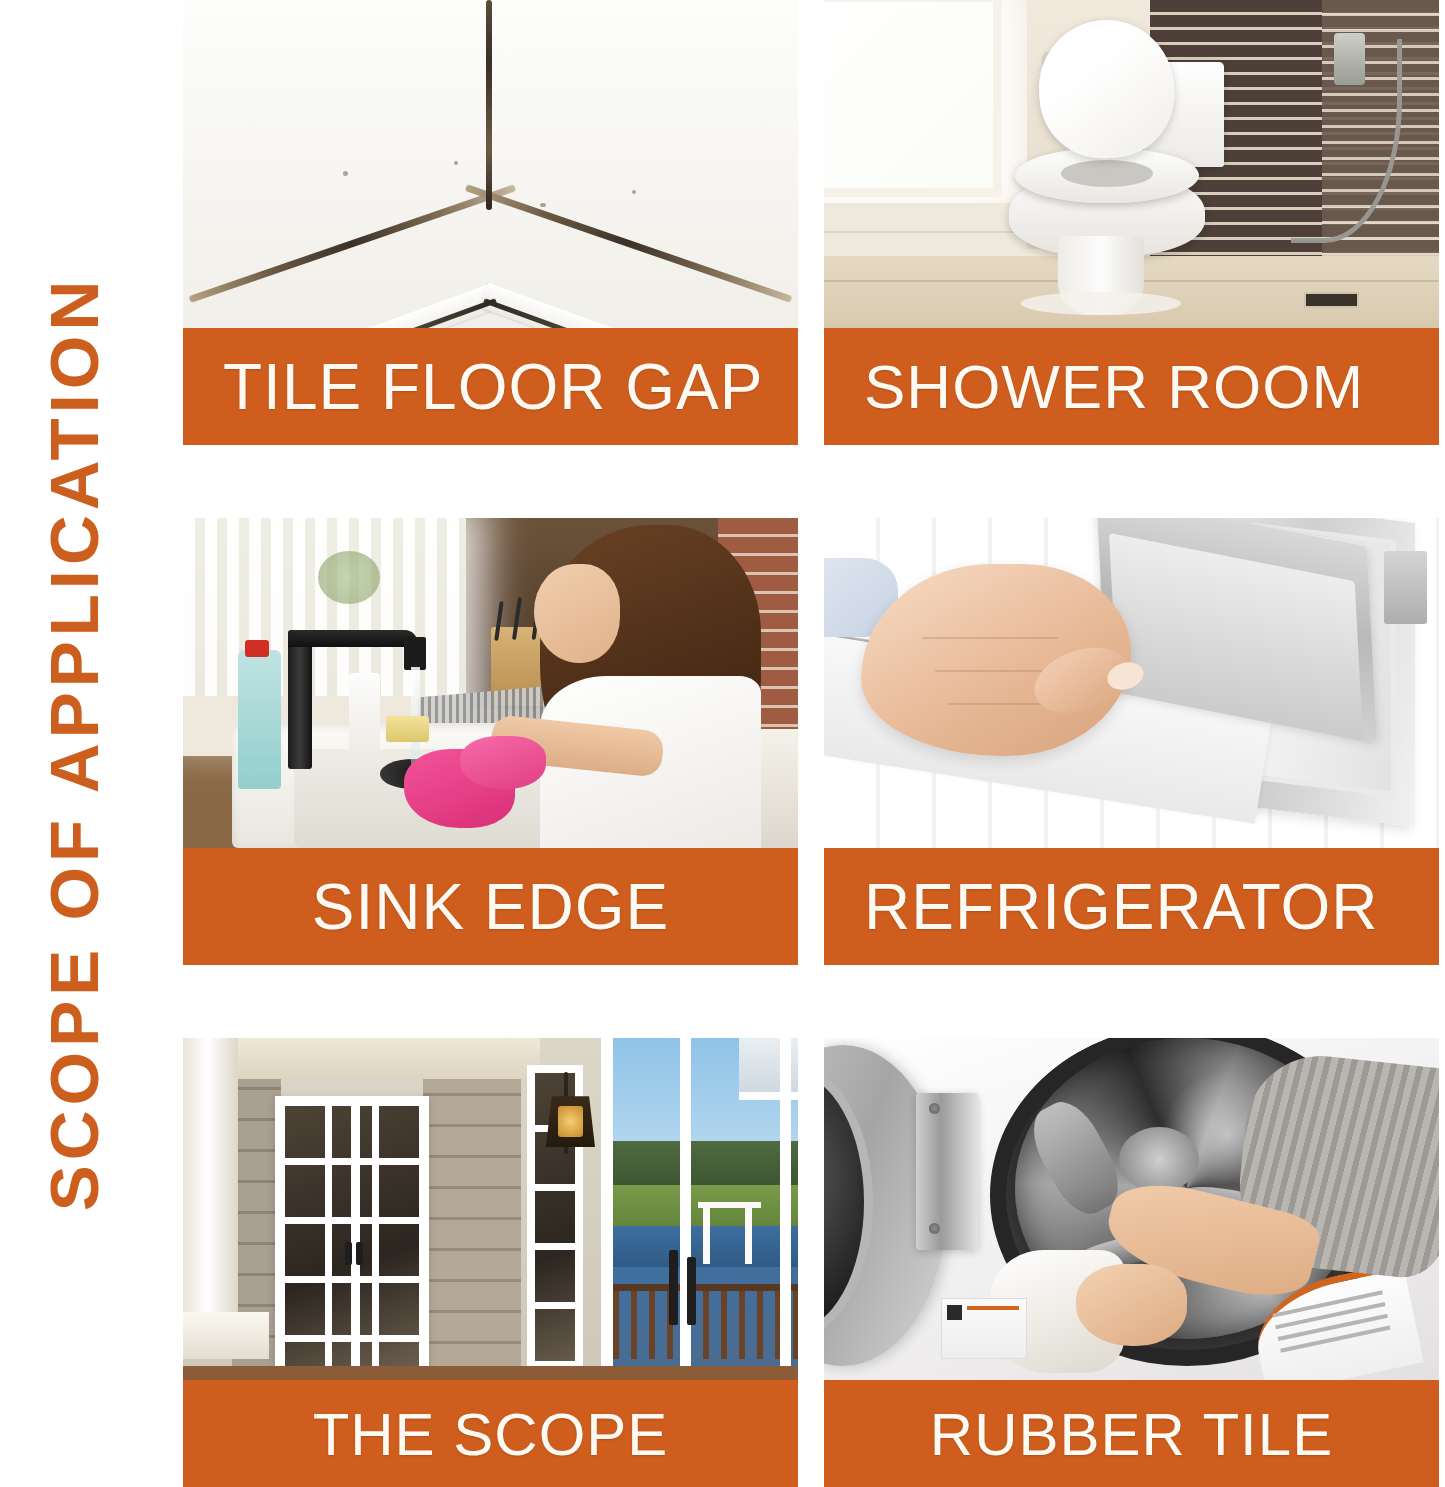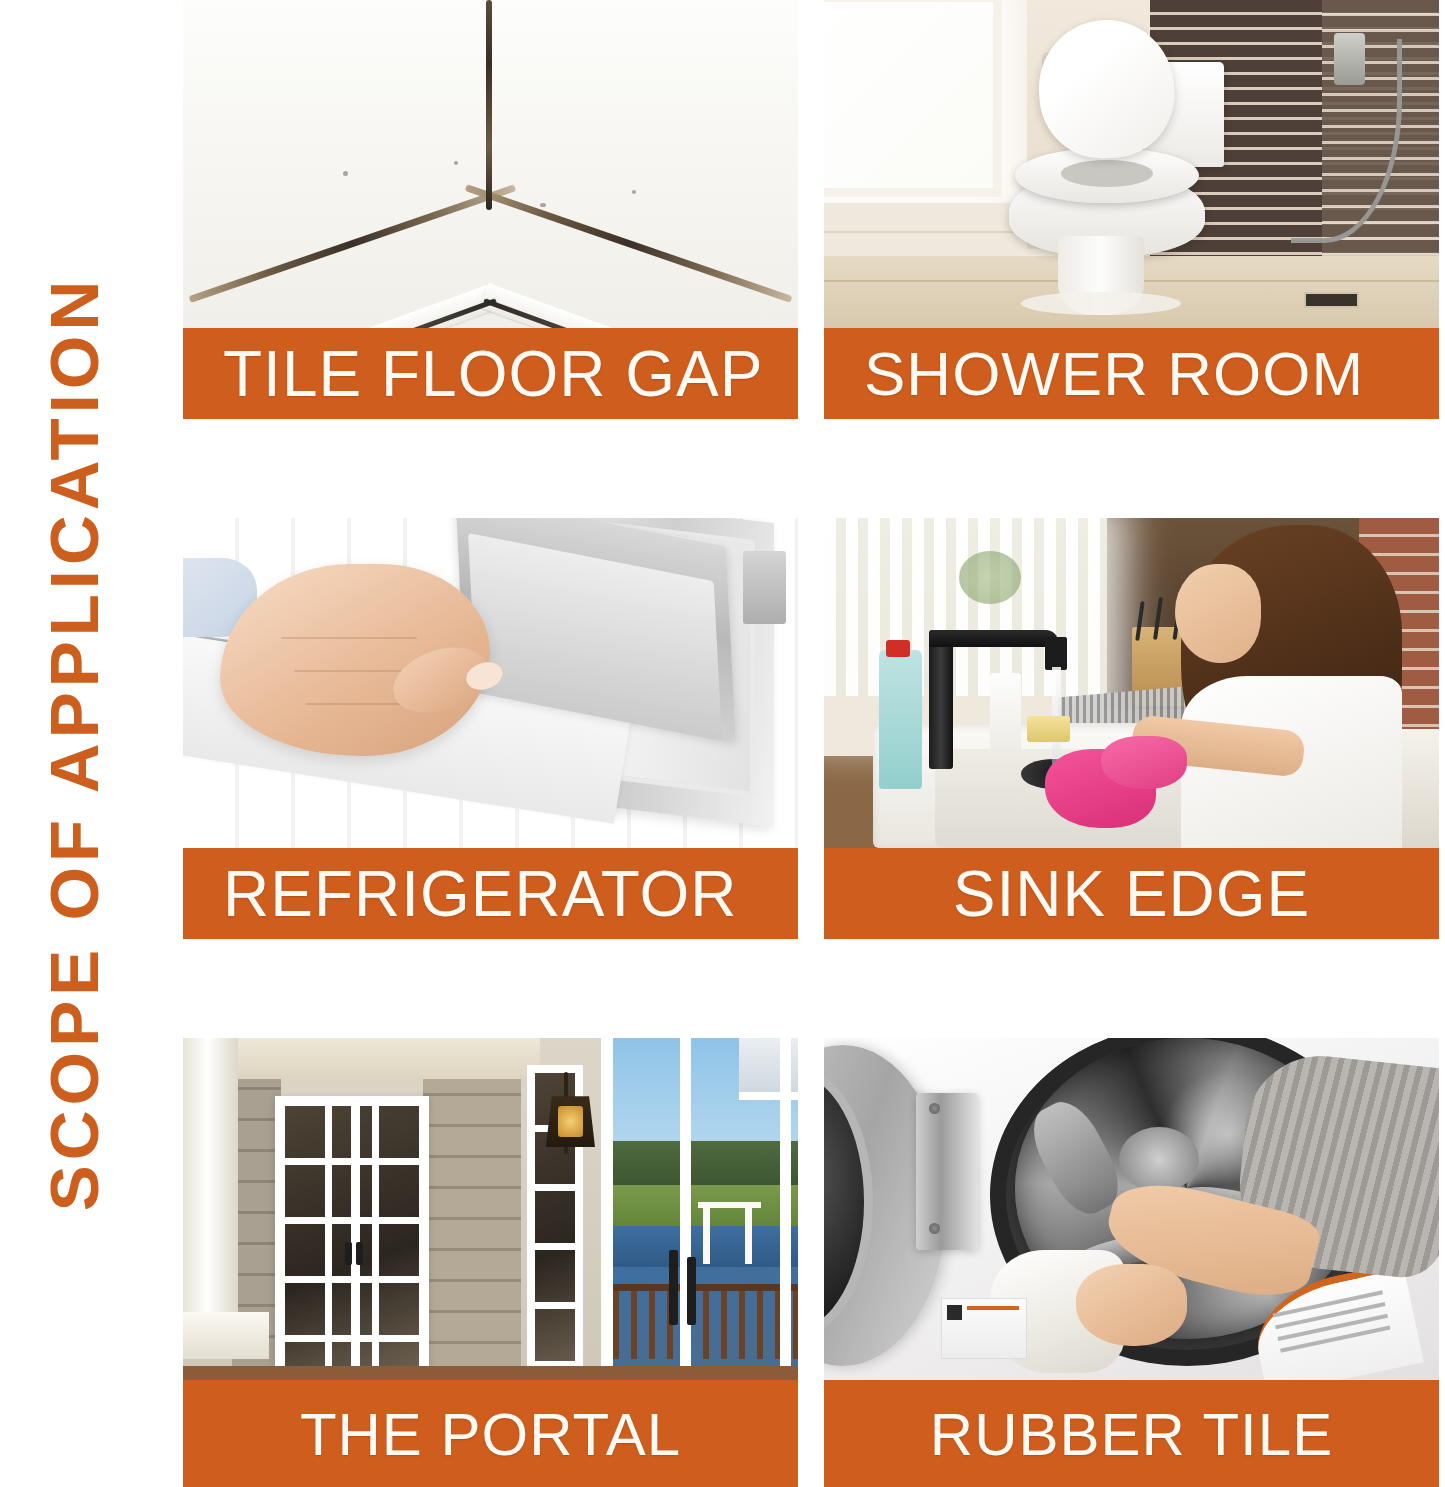--- a/index.html
+++ b/index.html
@@ -45,21 +45,21 @@
     position: relative;
     width: 100%;
     height: calc(100% - 117px);
     overflow: hidden;
     background: #efefef;
   }
   .panel.row3 .photo { height: calc(100% - 110px); }
   .caption {
     position: relative;
     width: 100%;
-    height: 91px;
+    height: 117px;
     background: #CF5E1E;
     display: flex; align-items: center;
     padding-left: 40px;
     overflow: hidden;
   }
   .panel.row3 .caption { height: 110px; }
   .caption.center { justify-content: center; padding-left: 0; }
   .caption span {
     color: #fdfaf4;
     font-size: 64px;
@@ -492,43 +492,20 @@
         <div class="bowl"></div>
         <div class="seat"></div>
         <div class="lid"></div>
         <div class="pedestal"></div>
         <div class="base"></div>
         <div class="hose"></div>
         <div class="sprayer"></div>
       </div>
       <div class="caption">
         <span>SHOWER ROOM</span>
-      </div>
-    </div>
-
-    <div class="panel p3 row2">
-      <div class="photo ph-fridge">
-        <div class="panel-bg"></div>
-        <div class="door-frame"></div>
-        <div class="door-inner"></div>
-        <div class="handle-bar"></div>
-        <div class="counter-edge"></div>
-        <div class="counter"></div>
-        <div class="gasket"></div>
-        <div class="gasket2"></div>
-        <div class="sleeve"></div>
-        <div class="hand"></div>
-        <div class="finger-line" style="left:16%;top:36%;width:22%;"></div>
-        <div class="finger-line" style="left:18%;top:46%;width:20%;"></div>
-        <div class="finger-line" style="left:20%;top:56%;width:17%;"></div>
-        <div class="thumb"></div>
-        <div class="nail"></div>
-      </div>
-      <div class="caption">
-        <span>REFRIGERATOR</span>
       </div>
     </div>
 
     <div class="panel p4 row2">
       <div class="photo ph-sink">
         <div class="bg-right"></div>
         <div class="brick"></div>
         <div class="win"></div>
         <div class="curtain"></div>
         <div class="plant"></div>
@@ -555,20 +532,43 @@
         <div class="girl-shirt"></div>
         <div class="arm"></div>
         <div class="glove"></div>
         <div class="glove2"></div>
       </div>
       <div class="caption center">
         <span>SINK EDGE</span>
       </div>
     </div>
 
+    <div class="panel p3 row2">
+      <div class="photo ph-fridge">
+        <div class="panel-bg"></div>
+        <div class="door-frame"></div>
+        <div class="door-inner"></div>
+        <div class="handle-bar"></div>
+        <div class="counter-edge"></div>
+        <div class="counter"></div>
+        <div class="gasket"></div>
+        <div class="gasket2"></div>
+        <div class="sleeve"></div>
+        <div class="hand"></div>
+        <div class="finger-line" style="left:16%;top:36%;width:22%;"></div>
+        <div class="finger-line" style="left:18%;top:46%;width:20%;"></div>
+        <div class="finger-line" style="left:20%;top:56%;width:17%;"></div>
+        <div class="thumb"></div>
+        <div class="nail"></div>
+      </div>
+      <div class="caption">
+        <span>REFRIGERATOR</span>
+      </div>
+    </div>
+
     <div class="panel p5 row3">
       <div class="photo ph-door">
         <div class="shingle-l"></div>
         <div class="shingle-m"></div>
         <div class="soffit"></div>
         <div class="column"></div>
         <div class="col-base"></div>
 
         <div class="french">
           <div class="glass-grid"></div>
@@ -593,21 +593,21 @@
           <div class="railing"></div>
           <div class="top-transom"></div>
           <div class="door-frame-v" style="left:36%;"></div>
           <div class="door-frame-v" style="right:4%;"></div>
           <div class="handle" style="left:30%;top:62%;width:9px;height:22%;"></div>
           <div class="handle" style="left:40%;top:64%;width:9px;height:20%;"></div>
         </div>
         <div class="threshold"></div>
       </div>
       <div class="caption center">
-        <span>THE PORTAL</span>
+        <span>THE SCOPE</span>
       </div>
     </div>
 
     <div class="panel p6 row3">
       <div class="photo ph-wash">
         <div class="machine-face"></div>
         <div class="gasket-ring"></div>
         <div class="drum"></div>
         <div class="paddle" style="left:36%;top:18%;width:10%;height:34%;transform:rotate(-28deg);"></div>
         <div class="paddle" style="left:58%;top:46%;width:24%;height:9%;transform:rotate(12deg);"></div>

